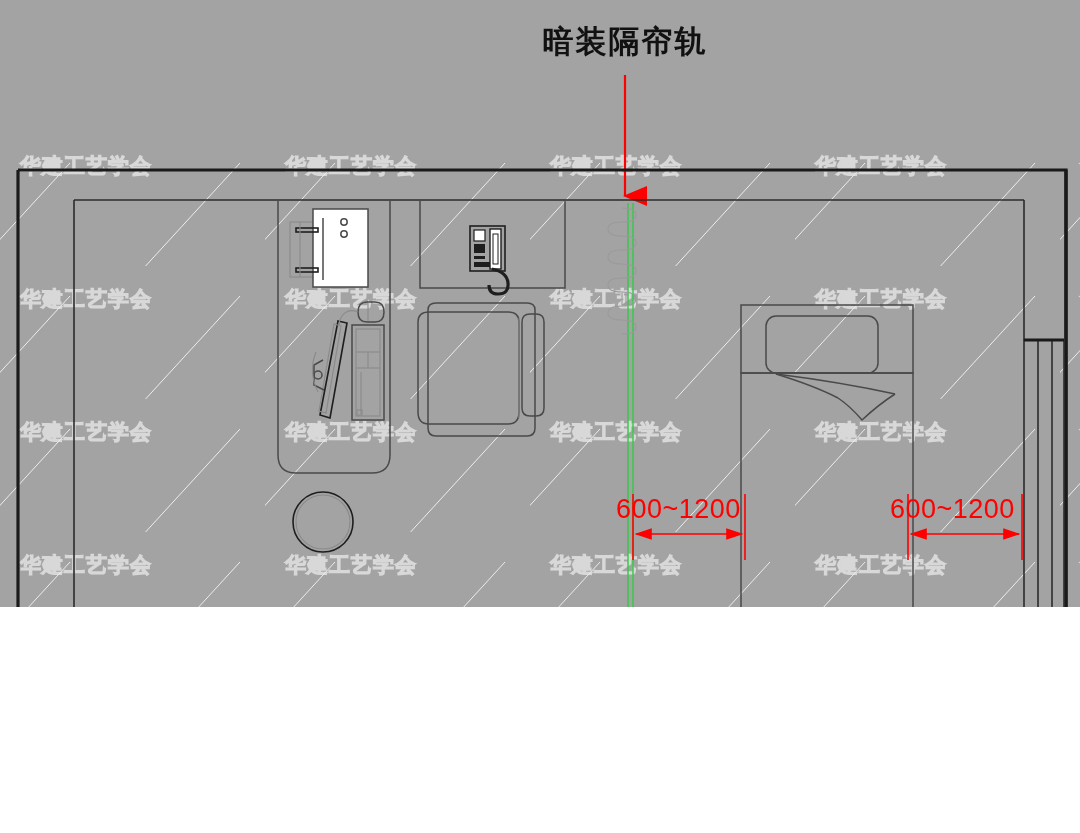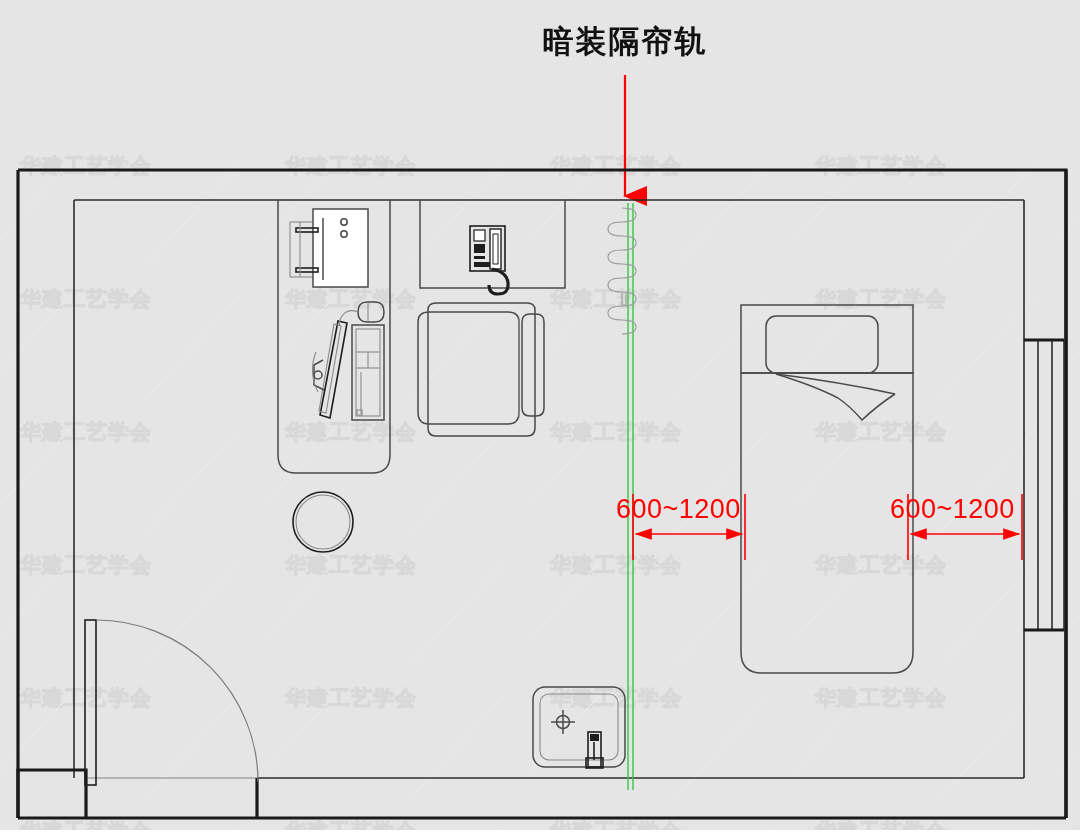--- a/index.html
+++ b/index.html
@@ -7,22 +7,22 @@
     margin: 0;
     padding: 0;
     background: #ffffff;
   }
   body {
     font-family: "Liberation Sans", "DejaVu Sans", sans-serif;
   }
   #plan-root {
     position: relative;
     width: 1080px;
-    height: 830px;
-    background: #e5e5e5;
+    height: 607px;
+    background: #a3a3a3;
     overflow: hidden;
   }
   #plan-svg {
     position: absolute;
     left: 0;
     top: 0;
     width: 1080px;
     height: 833px;
     display: block;
   }

